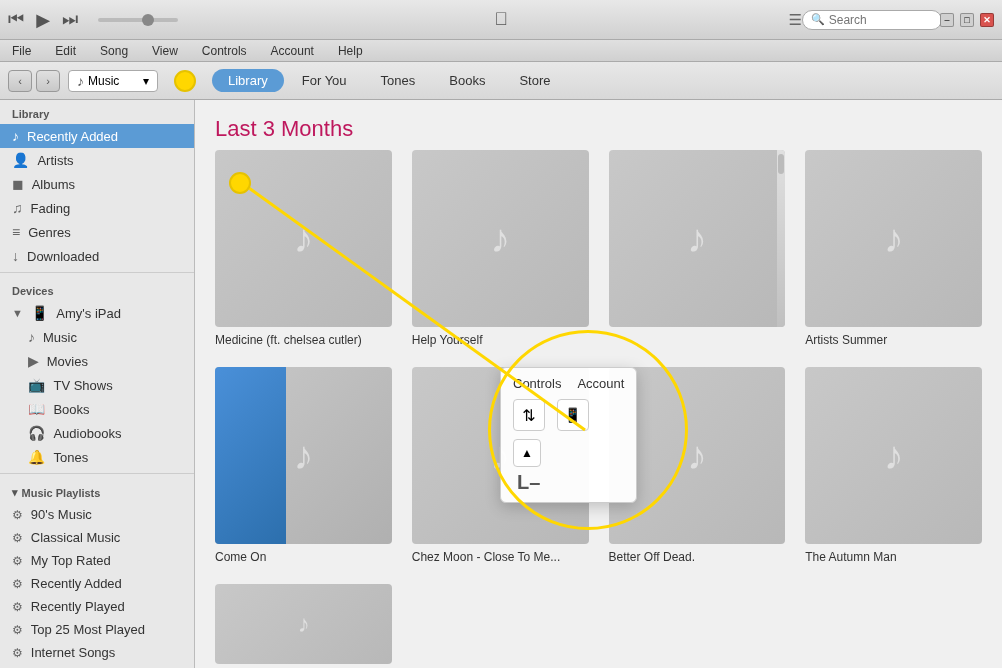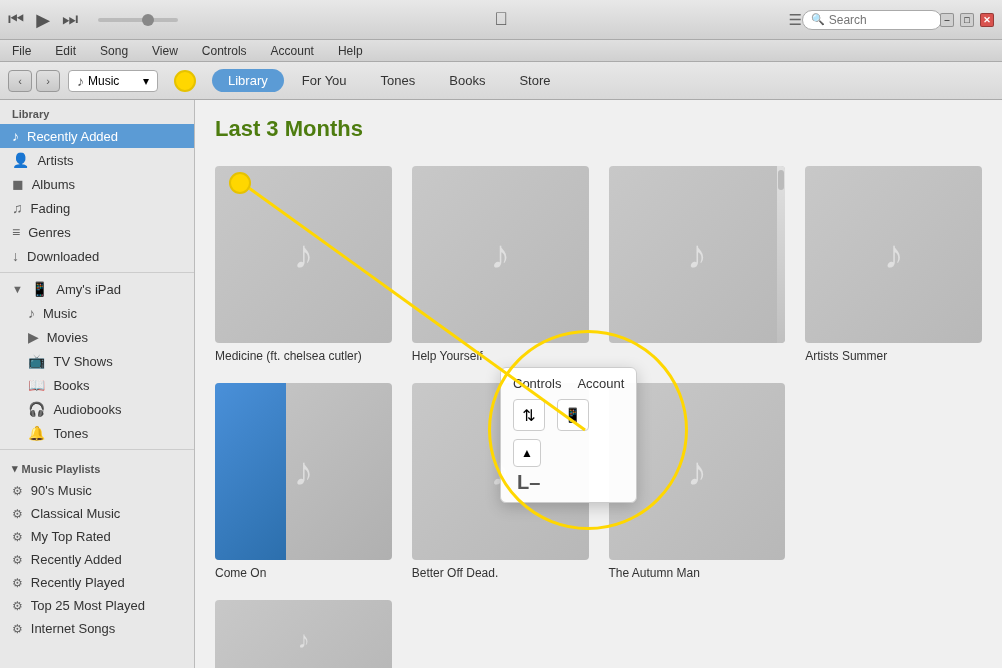--- a/index.html
+++ b/index.html
@@ -256,23 +256,23 @@
       background: #f0f0f0;
       overflow-y: auto;
       padding: 16px 20px;
     }
     #content::-webkit-scrollbar { width: 8px; }
     #content::-webkit-scrollbar-track { background: #e8e8e8; }
     #content::-webkit-scrollbar-thumb { background: #bbb; border-radius: 4px; }
 
     .content-title {
       font-size: 22px;
-      font-weight: 700;
-      color: #4d7c0f;
-      margin-bottom: 24px;
+      font-weight: 400;
+      color: #be185d;
+      margin-bottom: 8px;
     }
 
     .album-grid {
       display: grid;
       grid-template-columns: repeat(4, 1fr);
       gap: 20px;
       margin-bottom: 20px;
     }
 
     .album-item {
@@ -461,20 +461,21 @@
       <span class="sidebar-icon">≡</span>
       <span class="sidebar-label">Genres</span>
     </div>
     <div class="sidebar-item">
       <span class="sidebar-icon">↓</span>
       <span class="sidebar-label">Downloaded</span>
     </div>
 
     <div class="sidebar-divider"></div>
 
+    <div class="sidebar-section-header">Devices</div>
 
     <div class="sidebar-item" style="font-weight:500;">
       <span class="sidebar-icon" style="font-size:11px;">▼</span>
       <span class="sidebar-icon">📱</span>
       <span class="sidebar-label">Amy's iPad</span>
     </div>
 
     <div class="sidebar-item" style="padding-left: 28px;">
       <span class="sidebar-icon">♪</span>
       <span class="sidebar-label">Music</span>
@@ -586,20 +587,28 @@
           <span class="music-note" style="position:relative;z-index:2;">♪</span>
         </div>
         <div class="album-title">Come On</div>
       </div>
       <div class="album-item">
         <div class="album-art">
           <div class="album-art-inner">
             <span class="music-note">♪</span>
           </div>
         </div>
+        <div class="album-title">Chez Moon - Close To Me...</div>
+      </div>
+      <div class="album-item">
+        <div class="album-art">
+          <div class="album-art-inner">
+            <span class="music-note">♪</span>
+          </div>
+        </div>
         <div class="album-title">Better Off Dead.</div>
       </div>
       <div class="album-item">
         <div class="album-art">
           <div class="album-art-inner">
             <span class="music-note">♪</span>
           </div>
         </div>
         <div class="album-title">The Autumn Man</div>
       </div>

